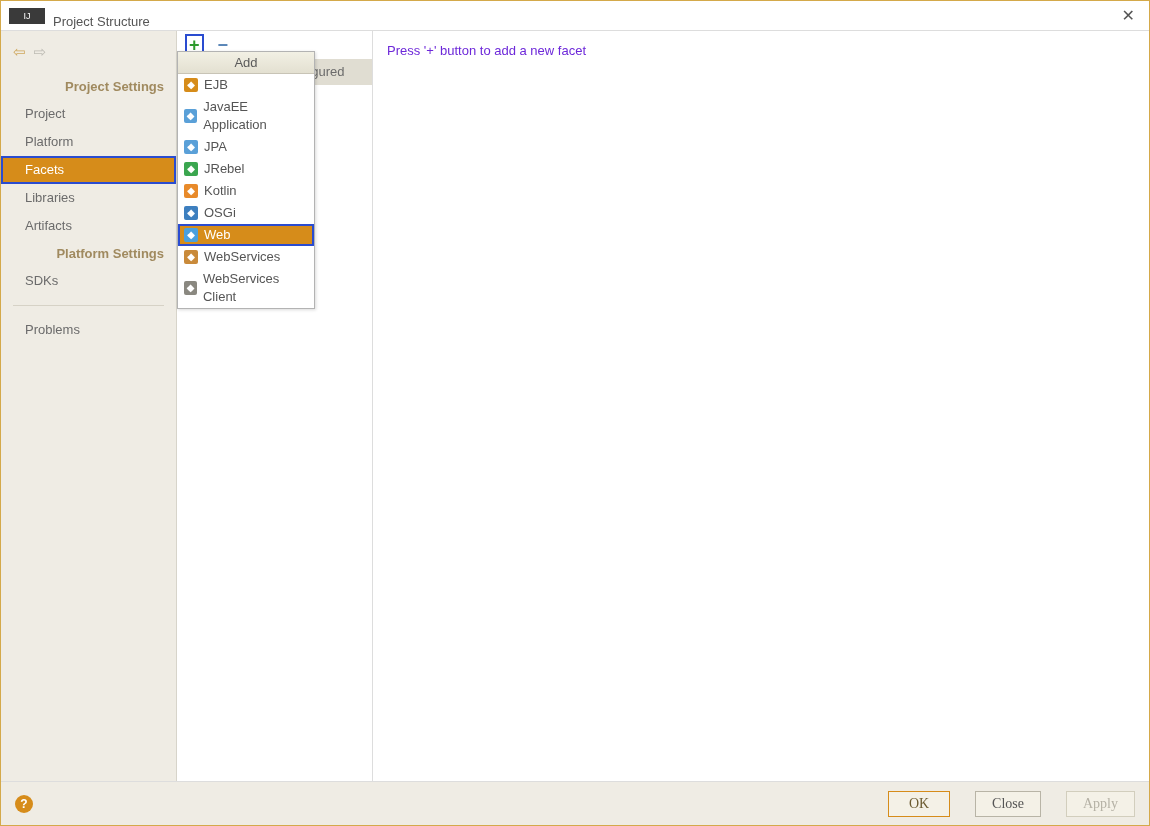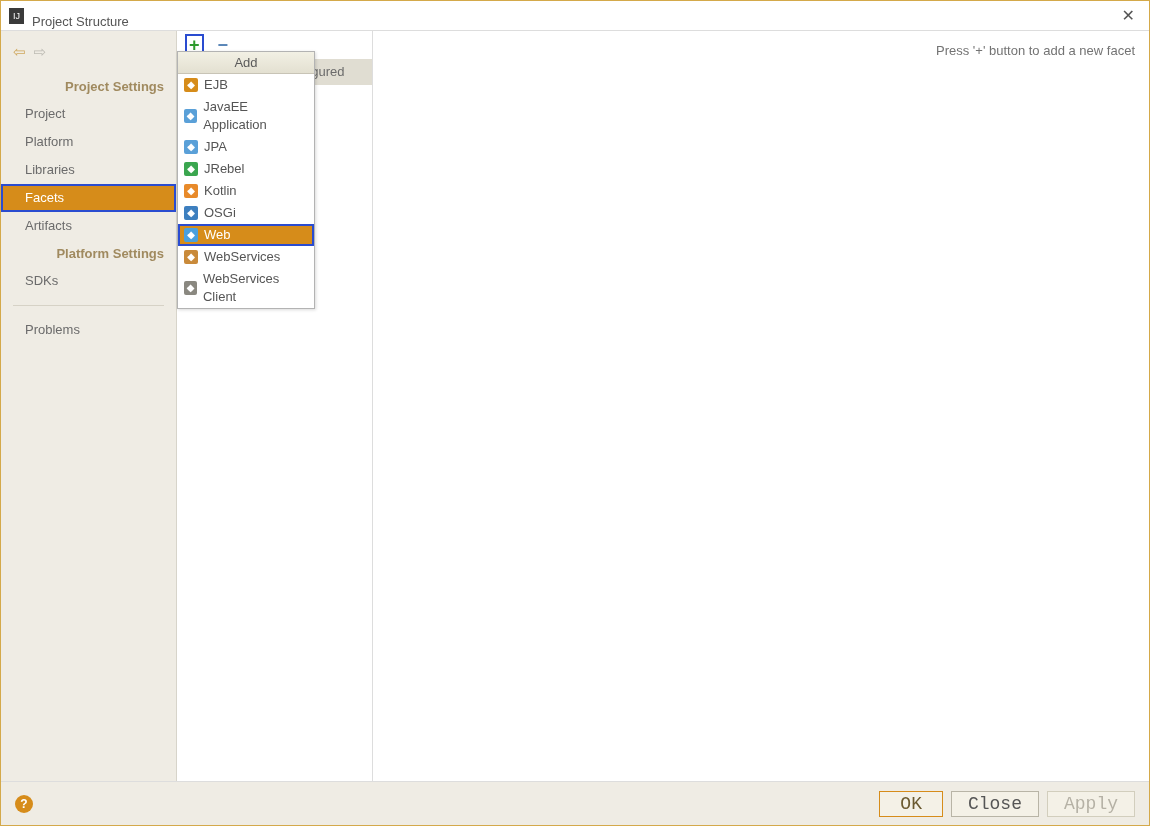--- a/index.html
+++ b/index.html
@@ -15,21 +15,21 @@
   }
   .titlebar {
     height: 30px;
     display: flex;
     align-items: center;
     padding: 0 8px;
     border-bottom: 1px solid #ddd;
     background: #fff;
   }
   .titlebar .app-icon {
-    width: 15px; height: 16px;
+    width: 36px; height: 16px;
     background: #3a3a3a;
     color: #fff;
     display: inline-flex;
     align-items: center; justify-content: center;
     font-size: 9px; font-weight: normal;
     margin-right: 8px;
   }
   .titlebar .title { flex: 1; color: #555; margin-top: 11px; }
   .titlebar .close {
     font-size: 16px;
@@ -155,22 +155,21 @@
   .popup-item .ic {
     width: 14px; height: 14px;
     display: inline-flex;
     align-items: center; justify-content: center;
     font-size: 10px;
     border-radius: 2px;
   }
   .main {
     flex: 1;
     padding: 12px 14px;
-    color: #737373;
-    text-align: right;
+    color: #6d28d9;
   }
   .footer {
     height: 44px;
     display: flex;
     align-items: center;
     padding: 0 14px;
     border-top: 1px solid #ddd;
     background: #efece4;
   }
   .help-icon {
@@ -180,23 +179,23 @@
     color: #fff;
     display: inline-flex;
     align-items: center; justify-content: center;
     font-size: 12px; font-weight: bold;
     cursor: pointer;
   }
   .footer-spacer { flex: 1; }
   .footer button {
     height: 26px;
     padding: 0 16px;
-    margin-left: 8px;
-    font-family: Liberation Mono, monospace;
-    font-size: 18px;
+    margin-left: 25px;
+    font-family: Liberation Serif, serif;
+    font-size: 14px;
     background: #f4f1e7;
     border: 1px solid #b8b4a6;
     color: #555;
     cursor: pointer;
   }
   .footer button.primary {
     border: 1px solid #d68c1a;
     color: #6b5a30;
     padding: 0 20px;
   }
@@ -219,22 +218,22 @@
 
   <div class="sidebar">
     <div class="nav-arrows">
       <span>⇦</span>
       <span class="fwd">⇨</span>
     </div>
     <div class="section-head">Project Settings</div>
     <div id="sidebar-items1">
         <div class="sidebar-item">Project</div>
         <div class="sidebar-item">Platform</div>
+        <div class="sidebar-item selected">Facets</div>
         <div class="sidebar-item">Libraries</div>
-        <div class="sidebar-item selected">Facets</div>
         <div class="sidebar-item">Artifacts</div>
       </div>
     <div class="section-head">Platform Settings</div>
     <div id="sidebar-items2">
         <div class="sidebar-item">SDKs</div>
       </div>
     <hr class="sidebar-divider">
     <div class="sidebar-item">Problems</div>
   </div>
 

